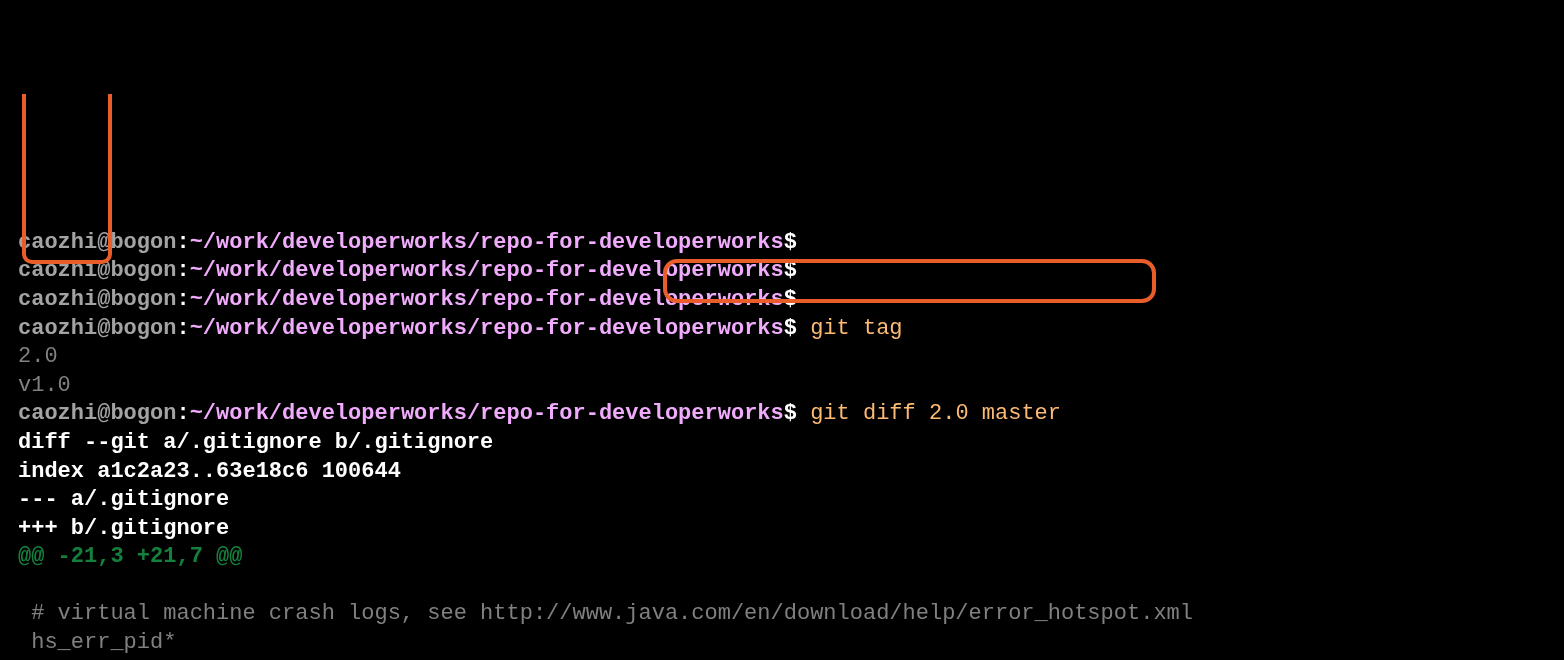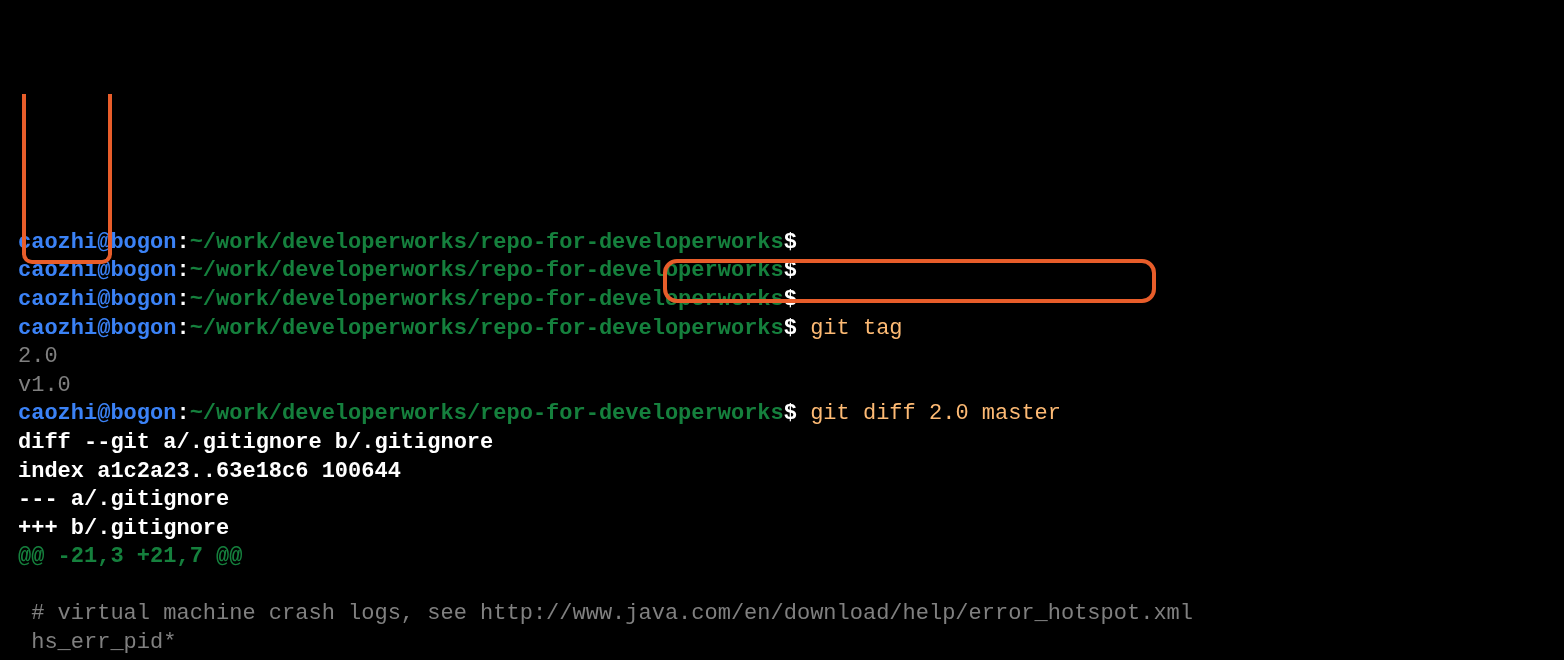--- a/index.html
+++ b/index.html
@@ -14,27 +14,27 @@
       font-weight: bold;
       line-height: 1.3;
       padding: 0 18px;
       white-space: pre;
       overflow-x: hidden;
     }
     .line {
       display: block;
     }
     .user {
-      color: #3b82f6;
+      color: #a3a3a3;
     }
     .colon {
       color: #ffffff;
     }
     .path {
-      color: #15803d;
+      color: #f0abfc;
     }
     .dollar {
       color: #ffffff;
     }
     .cmd {
       color: #fdba74;
       font-weight: normal;
     }
     .output {
       color: #808080;

